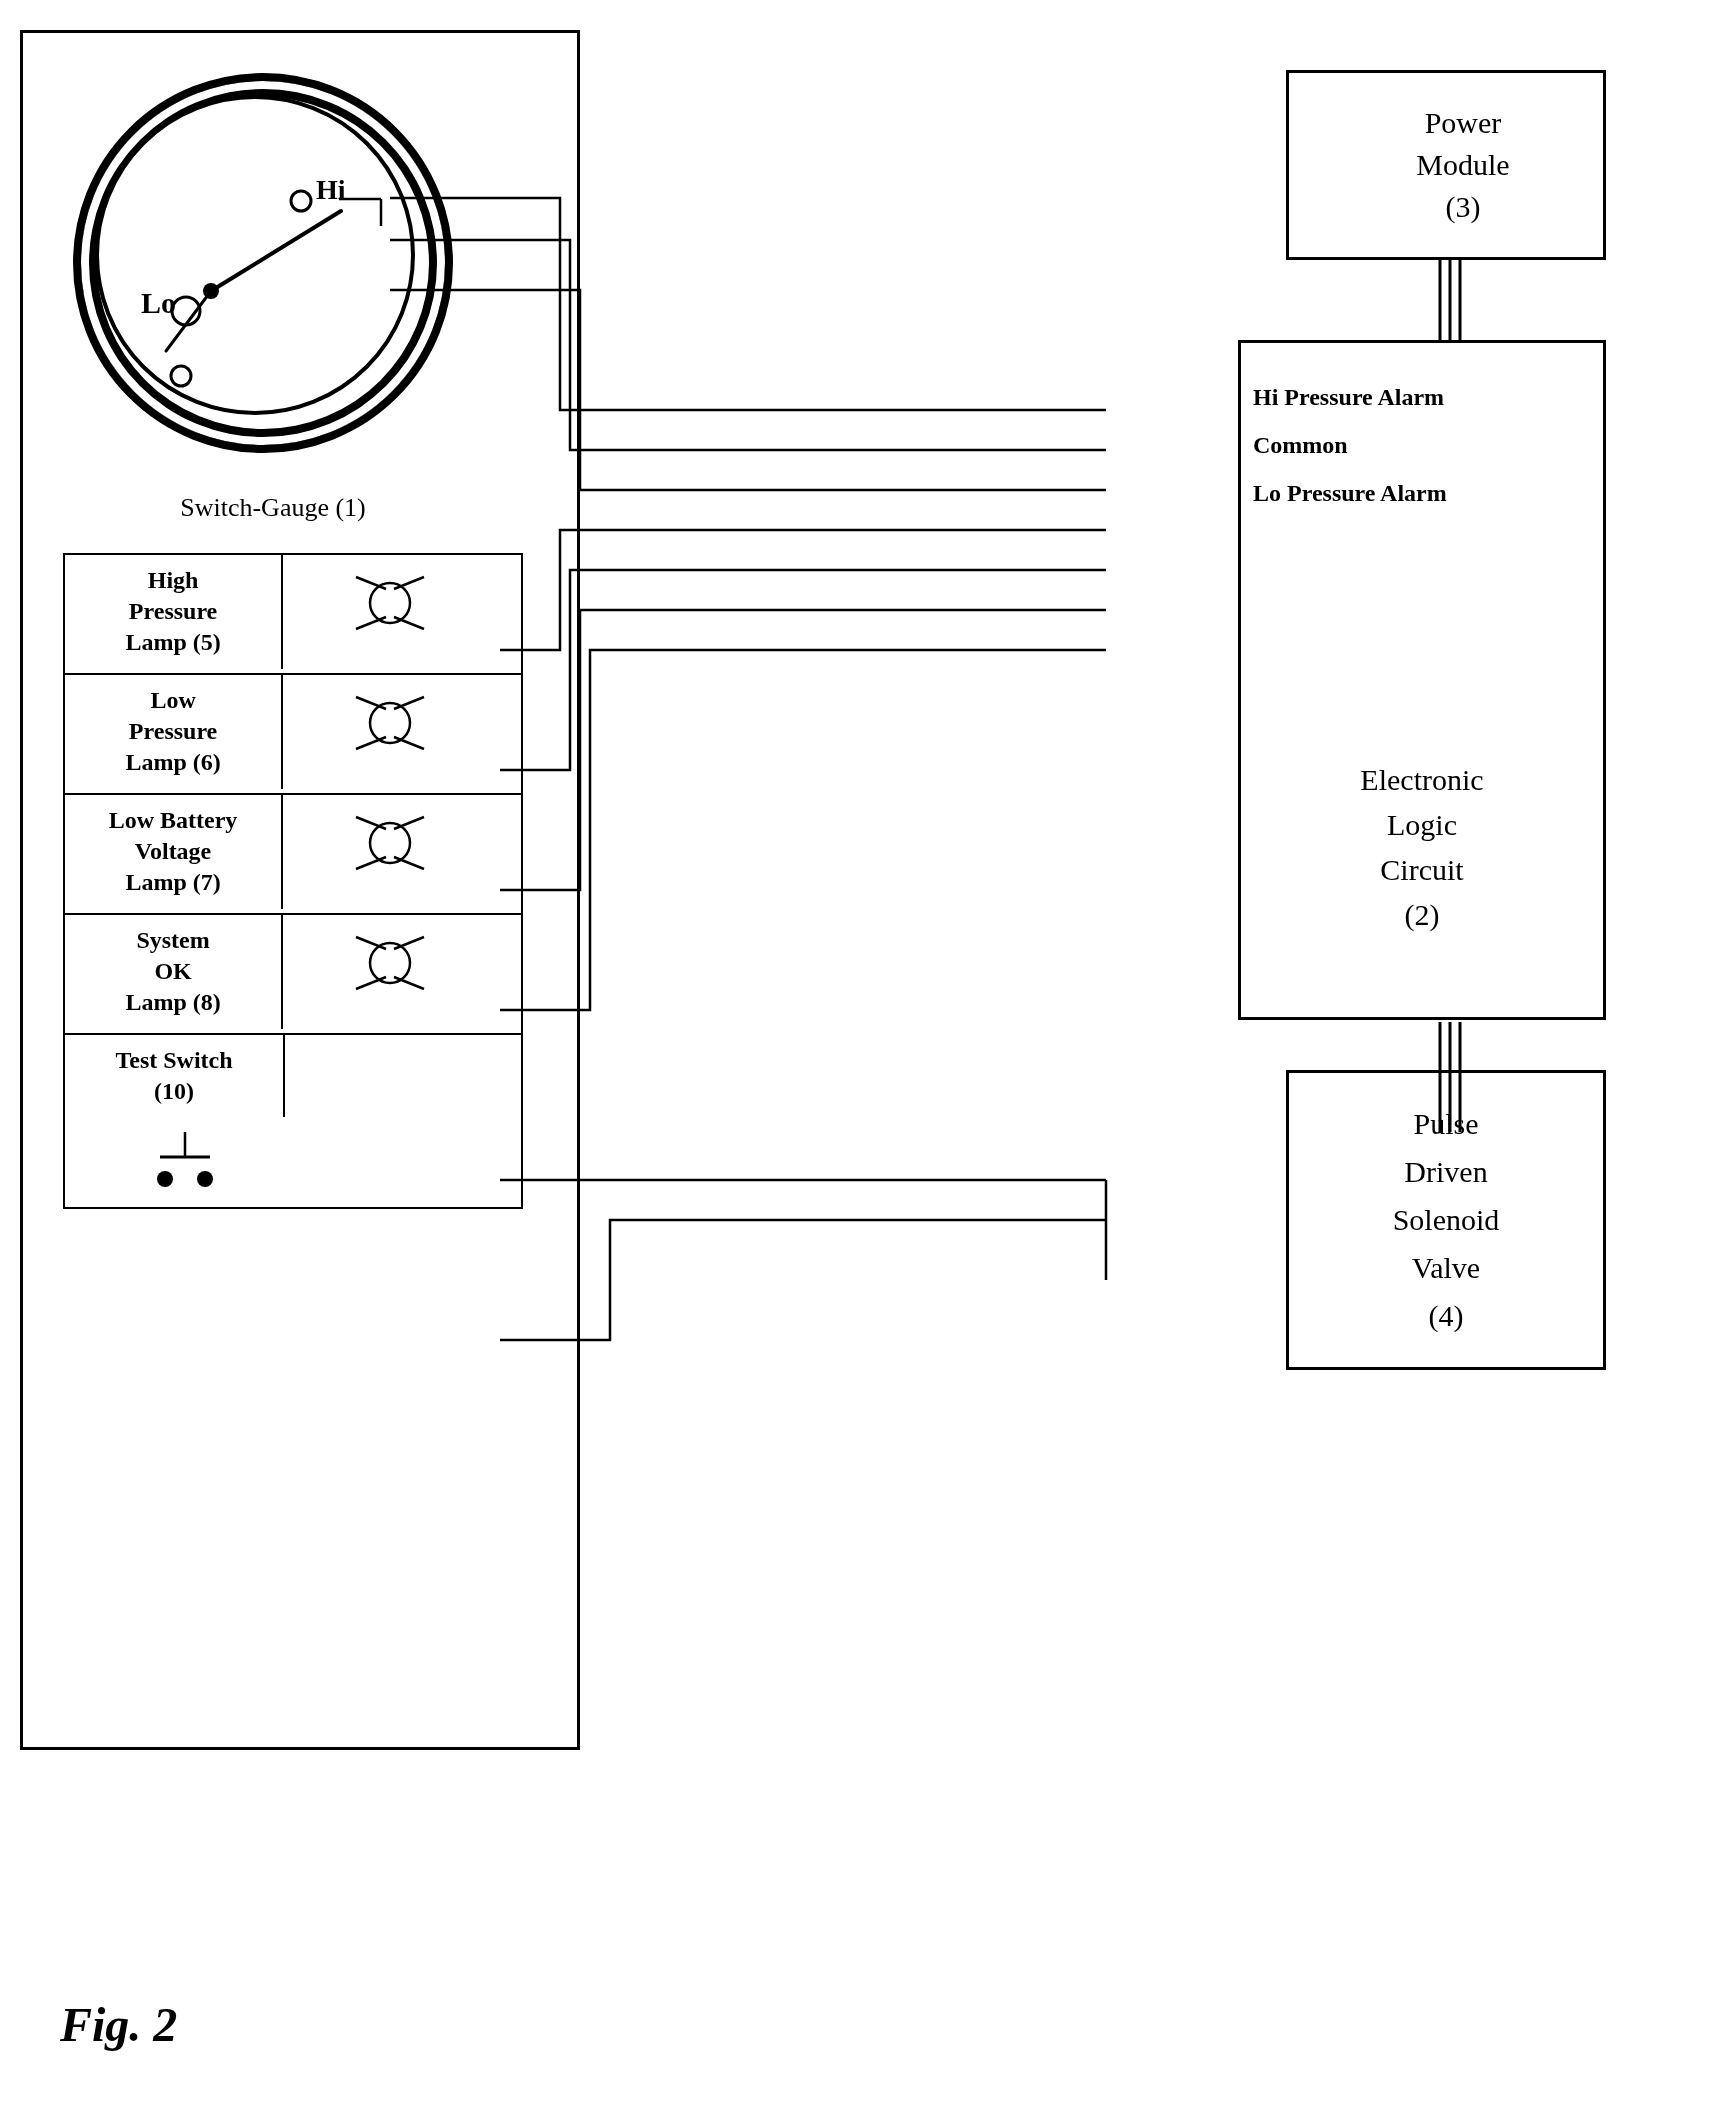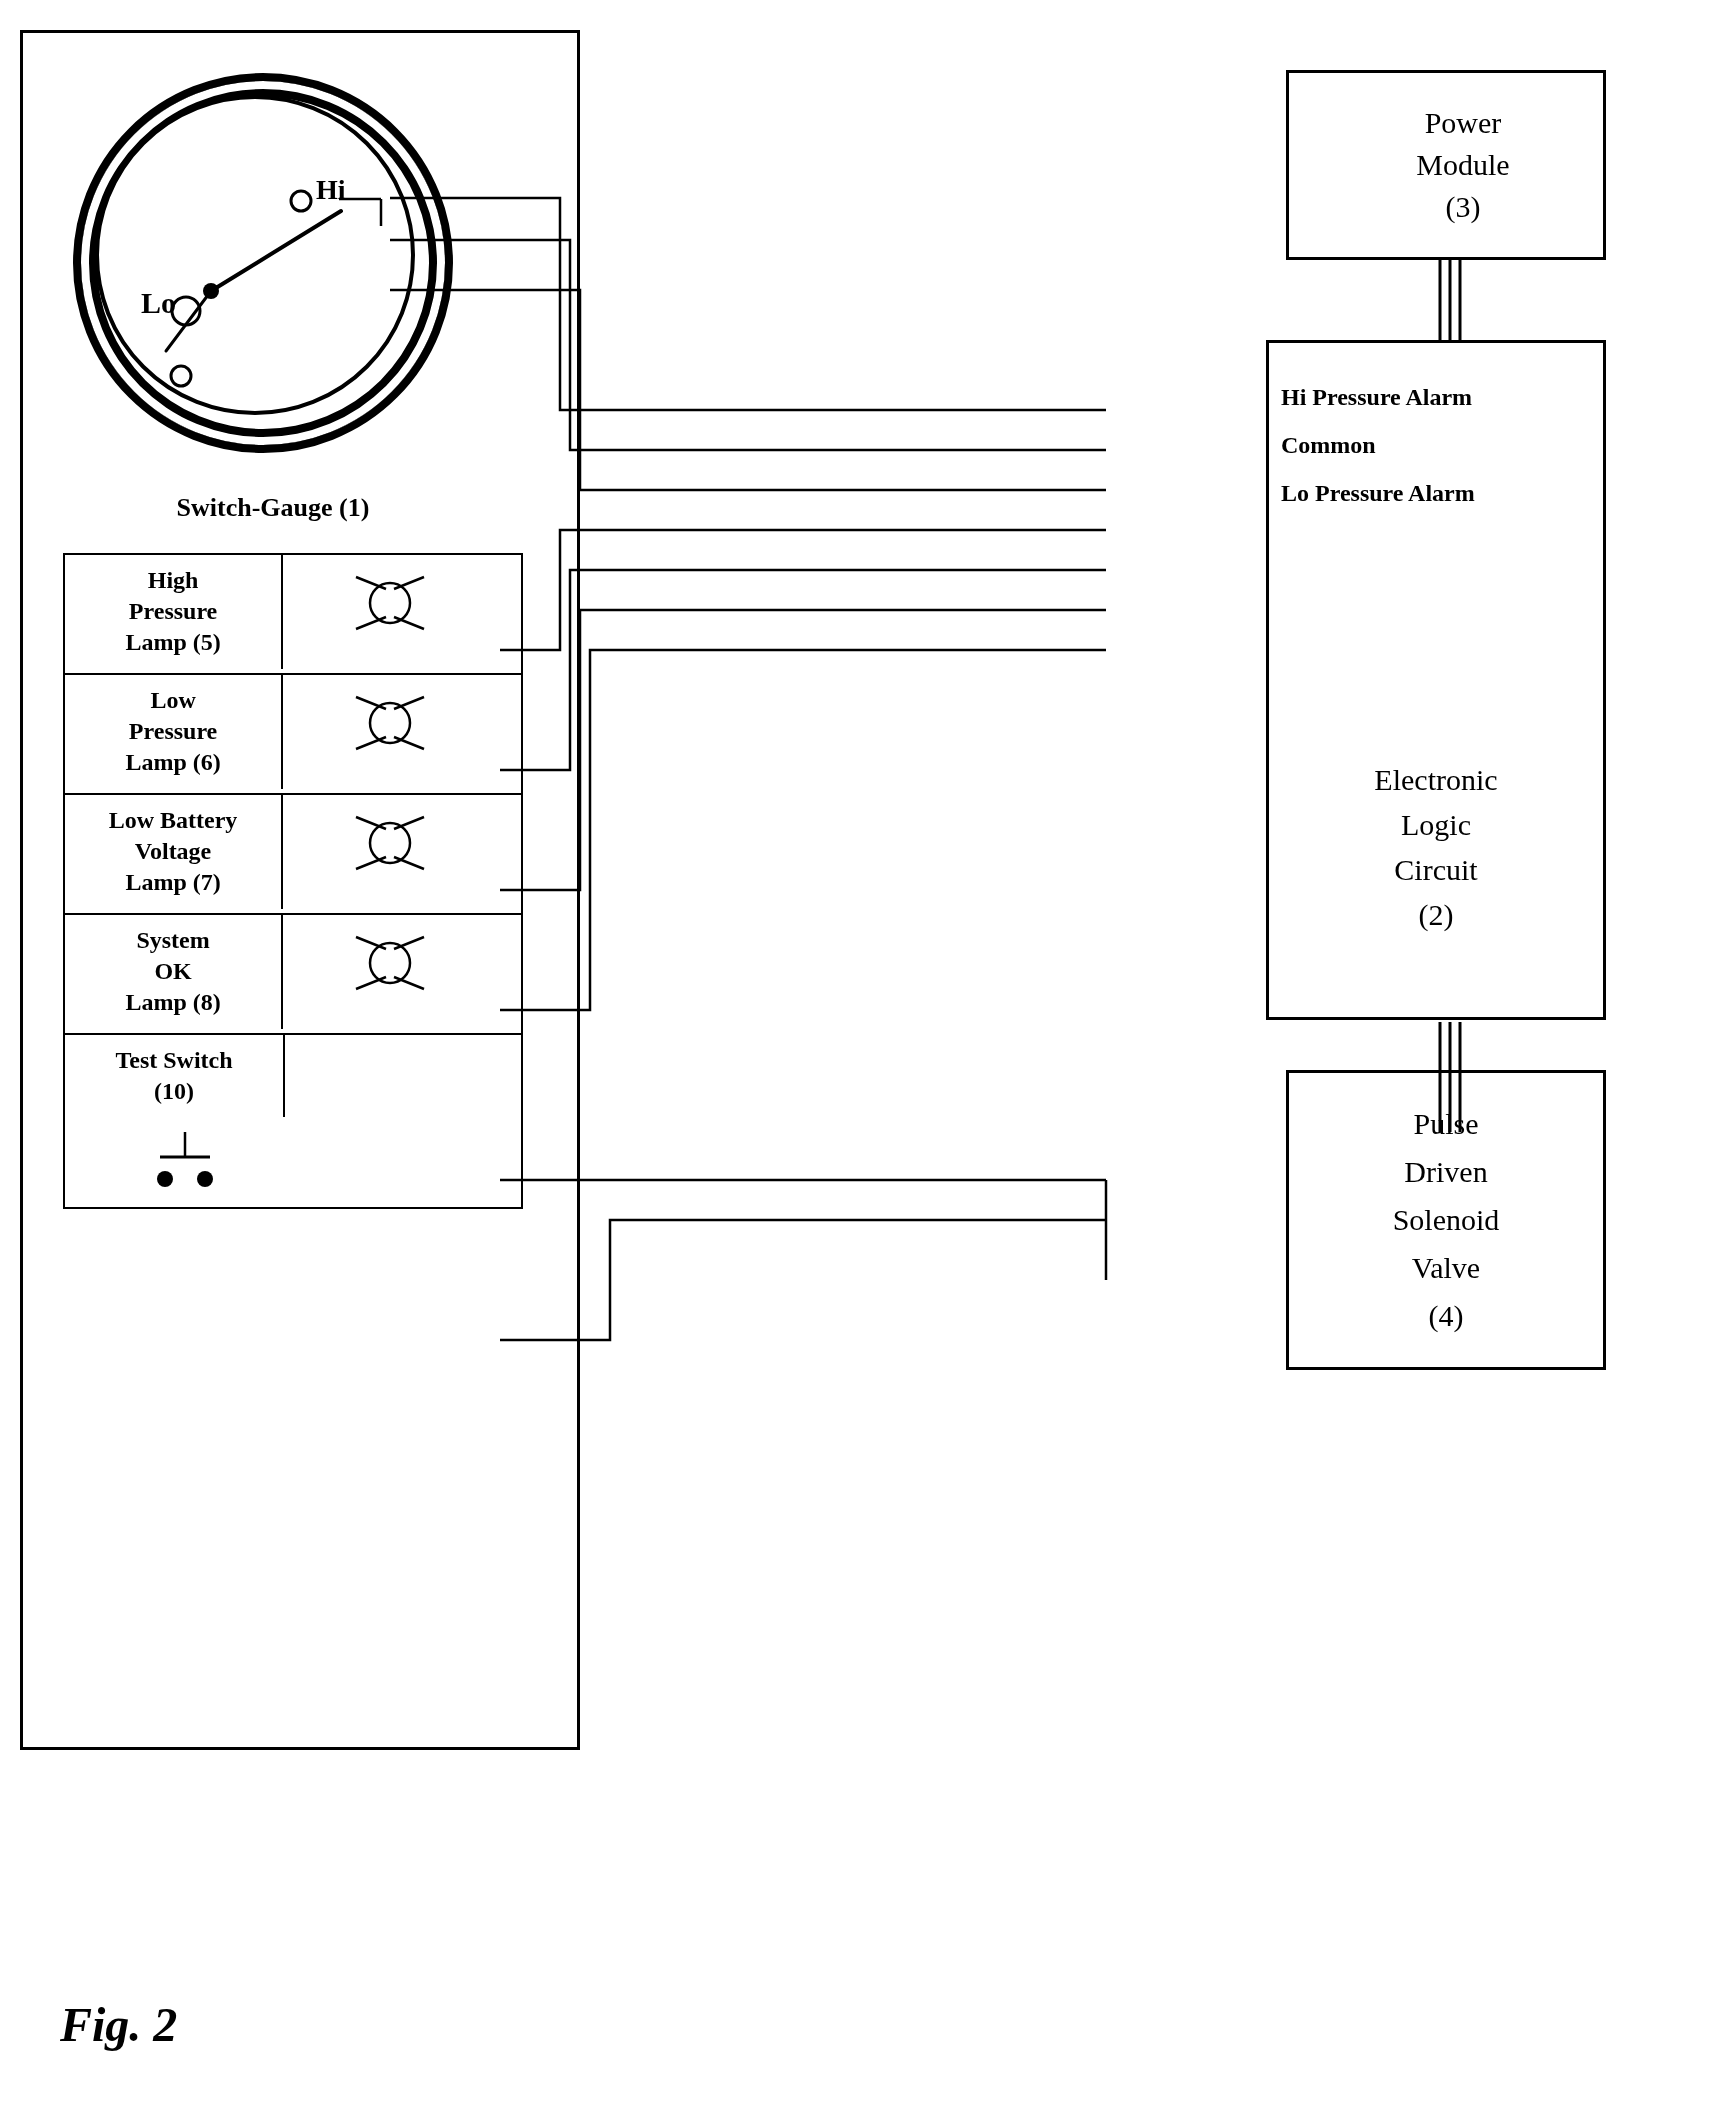--- a/index.html
+++ b/index.html
@@ -57,21 +57,21 @@
       background: #fff;
     }
 
     .gauge-label {
       position: absolute;
       bottom: -50px;
       left: 50%;
       transform: translateX(-50%);
       font-size: 26px;
       white-space: nowrap;
-      font-weight: bold;
+      font-weight: normal;
     }
 
     
     .gauge-svg {
       position: absolute;
       top: 0; left: 0;
       width: 380px;
       height: 380px;
     }
 
@@ -261,21 +261,21 @@
         </div>
       </div>
 
     </div>
   </div>
 
   <div class="power-module-box" style="position:absolute; top:70px; right:120px; width:320px; height:190px;">
     <span>Power<br>Module<br>(3)</span>
   </div>
 
-  <div style="position:absolute; top:340px; right:120px; width:340px; height:680px; border:3px solid #000;">
+  <div style="position:absolute; top:340px; right:120px; width:368px; height:680px; border:3px solid #000;">
 
     <div style="position:absolute; top:30px; left:12px; font-size:24px; line-height:2.0; font-weight:bold;">
       <div>Hi Pressure Alarm</div>
       <div>Common</div>
       <div>Lo Pressure Alarm</div>
     </div>
 
     <div style="position:absolute; bottom:80px; left:0; right:0; text-align:center; font-size:30px; line-height:1.5;">
       Electronic<br>Logic<br>Circuit<br>(2)
     </div>

